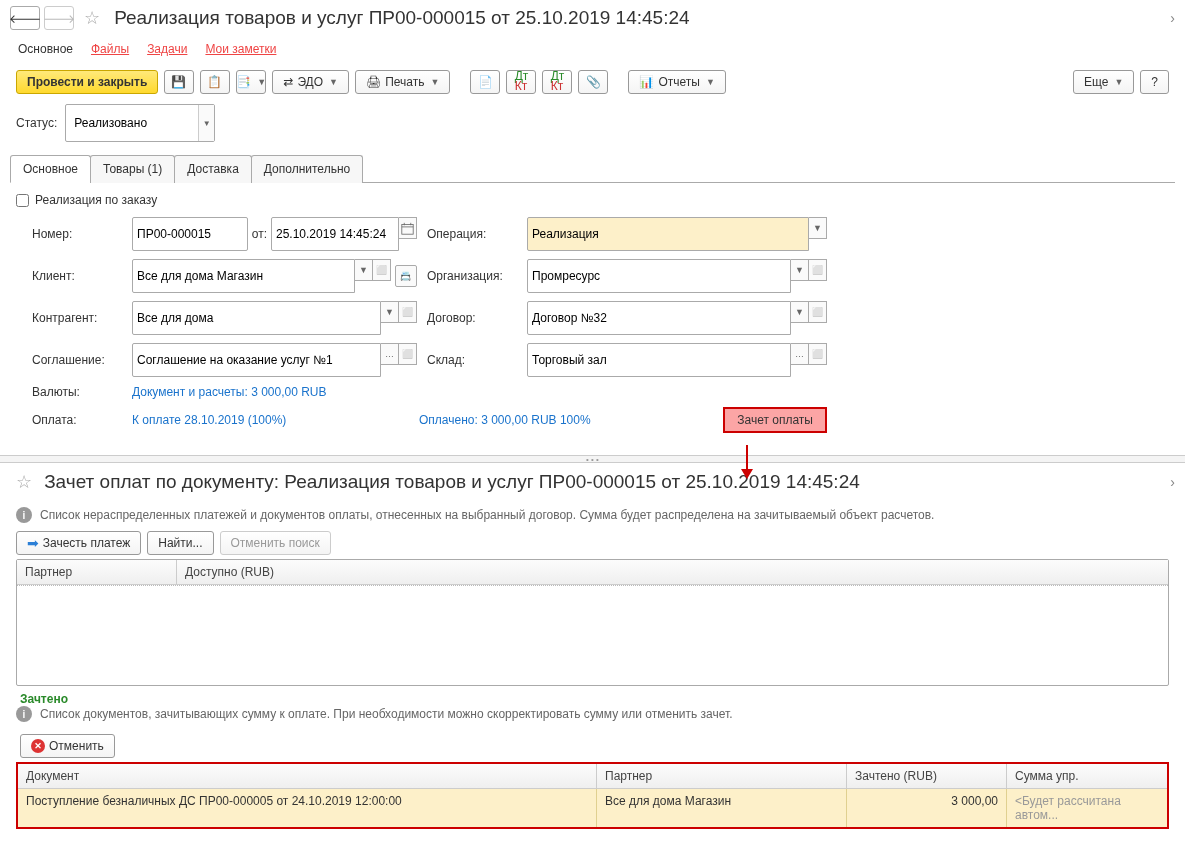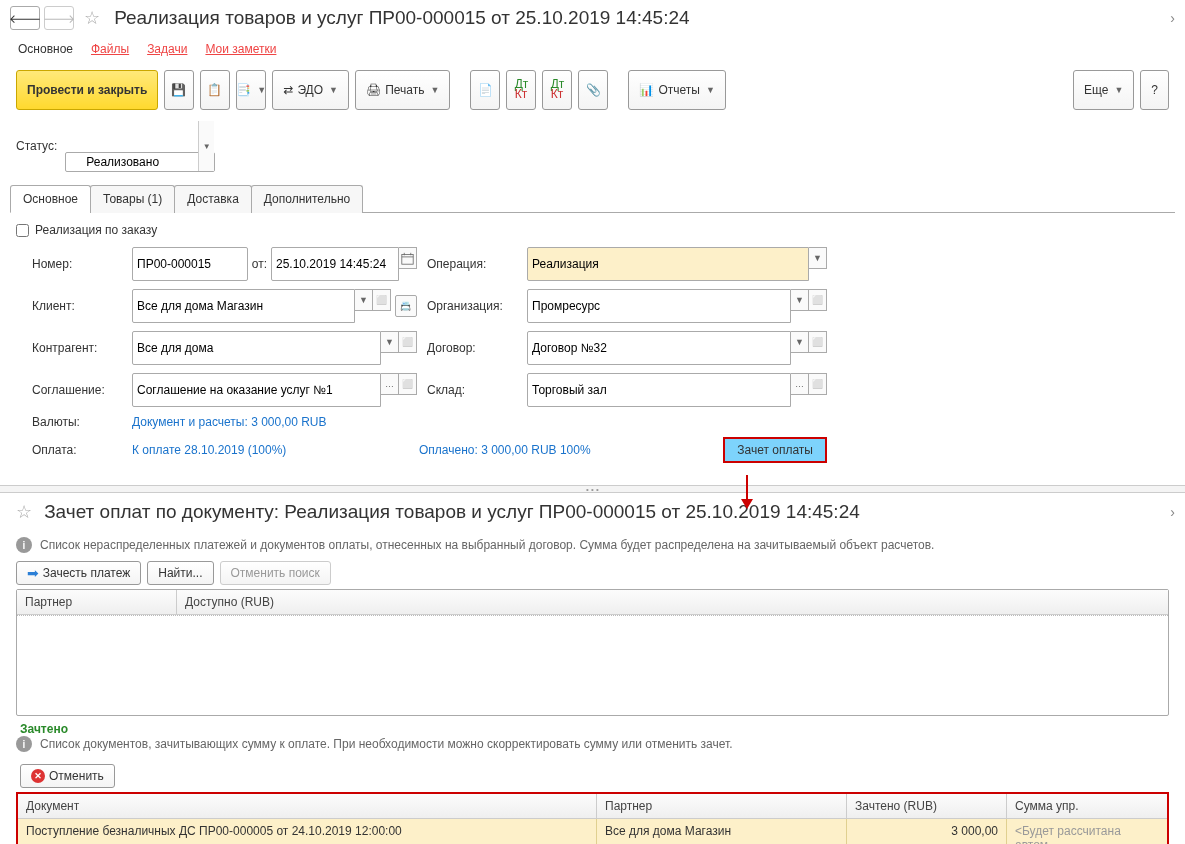--- a/index.html
+++ b/index.html
@@ -7,48 +7,48 @@
 .top-nav { display: flex; align-items: center; padding: 6px 10px; gap: 4px; }
 .nav-btn { width: 30px; height: 24px; border: 1px solid #aaa; border-radius: 3px; background: #fff; display: flex; align-items: center; justify-content: center; cursor: pointer; }
 .nav-btn.disabled { color: #bbb; border-color: #ccc; }
 .star-icon { font-size: 18px; color: #aaa; margin: 0 6px; cursor: pointer; }
 .doc-title { font-size: 19px; color: #333; margin-left: 4px; }
 .expand-icon { margin-left: auto; color: #888; cursor: pointer; font-size: 14px; }
 .tab-links { display: flex; gap: 18px; padding: 6px 18px 10px; }
 .tab-link { color: #ef4444; text-decoration: underline; cursor: pointer; }
 .tab-link.active { color: #333; text-decoration: none; }
 .toolbar { display: flex; align-items: center; gap: 6px; padding: 4px 16px 10px; flex-wrap: wrap; }
-.btn { height: 40px; padding: 0 10px; border: 1px solid #999; border-radius: 3px; background: linear-gradient(#fff,#f4f4f4); display: inline-flex; align-items: center; gap: 4px; cursor: pointer; white-space: nowrap; }
+.btn { height: 24px; padding: 0 10px; border: 1px solid #999; border-radius: 3px; background: linear-gradient(#fff,#f4f4f4); display: inline-flex; align-items: center; gap: 4px; cursor: pointer; white-space: nowrap; }
 .btn.yellow { background: linear-gradient(#ffe97a,#ffd92e); font-weight: bold; border-color: #caa700; }
 .btn.icon-only { width: 30px; padding: 0; justify-content: center; }
 .btn .drop { font-size: 9px; color: #666; margin-left: 2px; }
 .spacer-sm { width: 8px; }
 .right-group { margin-left: auto; display: flex; gap: 6px; }
 .status-row { display: flex; align-items: center; gap: 8px; padding: 0 16px 12px; }
 .status-label { color: #333; }
 .dropdown-field { position: relative; display: inline-flex; align-items: center; }
-.dropdown-field input { height: 20px; border: 1px solid #aaa; padding: 0 20px 0 20px; border-radius: 2px; background: #fff; margin-top: 32px; }
+.dropdown-field input { height: 38px; border: 1px solid #aaa; padding: 0 20px 0 8px; border-radius: 2px; background: #fff; }
 .dropdown-arrow { position: absolute; right: 1px; top: 1px; bottom: 1px; width: 16px; border-left: 1px solid #ccc; display: flex; align-items: center; justify-content: center; font-size: 8px; color: #666; cursor: pointer; background: #fafafa; }
 .form-tabs { display: flex; border-bottom: 1px solid #aaa; margin: 0 10px; }
 .form-tab { padding: 6px 12px; border: 1px solid #aaa; border-bottom: none; background: #f7f7f7; margin-right: -1px; cursor: pointer; border-radius: 3px 3px 0 0; position: relative; top: 1px; }
 .form-tab.active { background: #fff; border-bottom: 1px solid #fff; }
 .form-body { padding: 10px 16px; }
 .checkbox-row { display: flex; align-items: center; gap: 6px; margin-bottom: 10px; }
 .form-grid { display: grid; grid-template-columns: 90px 285px 90px 300px; gap: 8px 10px; align-items: center; margin-left: 16px; }
 .grid-label { color: #333; }
 .input-cell { display: flex; gap: 4px; align-items: center; }
 .text-input { flex: 1; height: 34px; border: 1px solid #aaa; padding: 12px 4px; border-radius: 2px; background: #fff; }
 .text-input.yellow { background: #fdf0c9; }
 .sq-btn { width: 22px; height: 22px; border: 1px solid #aaa; border-radius: 2px; display: inline-flex; align-items: center; justify-content: center; font-size: 9px; color: #666; cursor: pointer; background: #fafafa; }
 .ext-btn { width: 18px; height: 22px; border: 1px solid #aaa; border-left: none; display: inline-flex; align-items: center; justify-content: center; font-size: 9px; color: #666; cursor: pointer; background: #fafafa; }
 .input-group { display: inline-flex; }
 .input-group .text-input { border-radius: 2px 0 0 2px; }
 .row-links { display: flex; align-items: center; gap: 40px; }
 .link { color: #1a73cc; cursor: pointer; }
-.outlined-btn { border: 2px solid #c00; padding: 4px 12px; cursor: pointer; background: #7dd3fc; }
+.outlined-btn { border: 2px solid #c00; padding: 4px 12px; cursor: pointer; background: #fca5a5; }
 .red-arrow { position: absolute; color: #c00; font-size: 22px; }
 .splitter { margin: 12px 0 0; border-top: 1px solid #ccc; border-bottom: 1px solid #ccc; background: #f4f4f4; height: 8px; display: flex; align-items: center; justify-content: center; color: #999; font-size: 8px; }
 .lower-panel { padding: 8px 10px; }
 .lower-title-row { display: flex; align-items: center; gap: 6px; margin-bottom: 14px; }
 .lower-title { font-size: 19px; color: #333; }
 .info-row { display: flex; align-items: center; gap: 8px; margin-bottom: 8px; color: #666; padding-left: 6px; }
 .info-icon { width: 16px; height: 16px; border-radius: 50%; background: #999; color: #fff; display: inline-flex; align-items: center; justify-content: center; font-size: 10px; font-weight: bold; }
 .action-row { display: flex; gap: 6px; margin-bottom: 4px; padding-left: 6px; }
 .action-btn { height: 24px; padding: 0 10px; border: 1px solid #999; border-radius: 3px; background: linear-gradient(#fff,#f4f4f4); display: inline-flex; align-items: center; gap: 4px; cursor: pointer; }
 .action-btn.disabled { color: #999; border-color: #ccc; }

